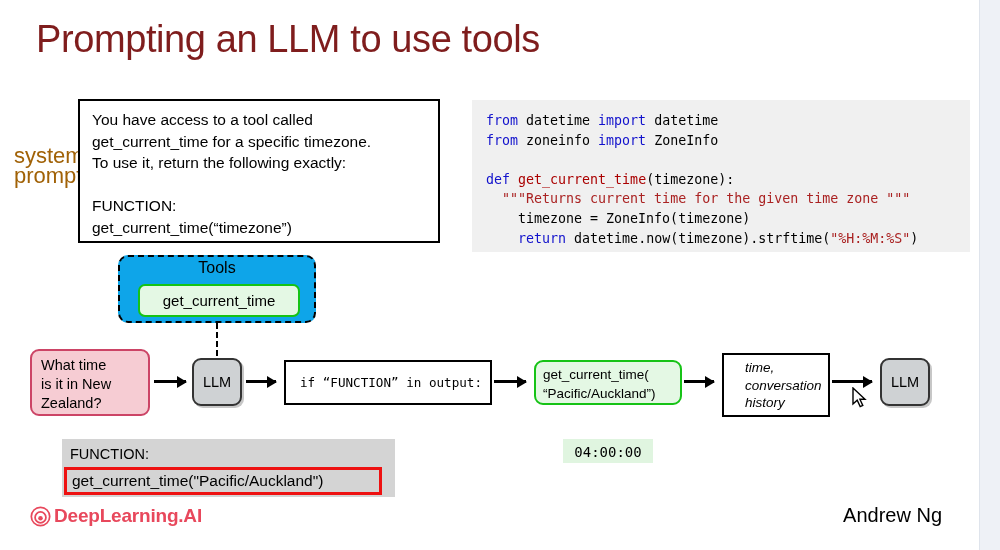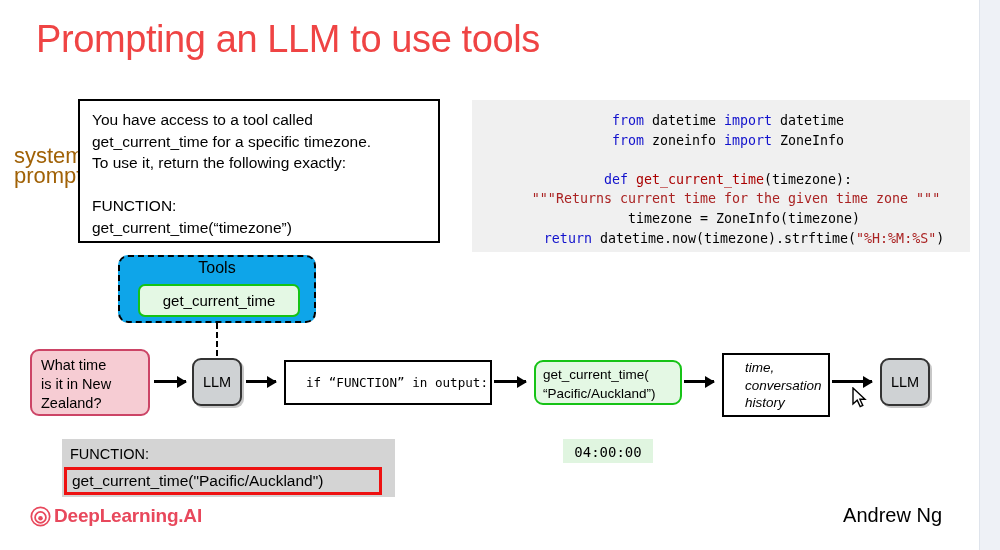--- a/index.html
+++ b/index.html
@@ -35,21 +35,21 @@
   }
 
   
   #title {
     position: absolute;
     left: 36px;
     top: 18px;
     font-size: 38px;
     font-weight: 400;
     letter-spacing: -0.4px;
-    color: #ef4444;
+    color: #7f1d1d;
     white-space: nowrap;
   }
 
   
   #sysprompt-label {
     position: absolute;
     left: 14px;
     top: 106px;
     font-size: 22px;
     line-height: 20px;
@@ -78,21 +78,20 @@
   }
 
   
   #code-panel {
     position: absolute;
     left: 472px;
     top: 100px;
     width: 498px;
     height: 152px;
     background: #f0f0f0;
-    text-align: center;
   }
   #code-panel pre {
     margin: 0;
     padding: 11px 0 0 14px;
     font-family: "DejaVu Sans Mono", "Liberation Mono", monospace;
     font-size: 13.3px;
     line-height: 19.6px;
     color: #000000;
     white-space: pre;
   }
@@ -173,21 +172,21 @@
     box-shadow: 2px 2px 0 rgba(0,0,0,0.22);
   }
   #if-box {
     left: 284px; top: 360px;
     width: 208px; height: 45px;
     border: 2px solid #000;
     background: #fff;
     font-family: "DejaVu Sans Mono", "Liberation Mono", monospace;
     font-size: 12.6px;
     line-height: 41px;
-    padding-left: 20px;
+    padding-left: 14px;
     color: #000;
     white-space: nowrap;
   }
   #call-box {
     left: 534px; top: 360px;
     width: 148px; height: 45px;
     border: 2px solid #16c316;
     border-radius: 9px;
     background: #e4f8e4;
     font-size: 13.5px;

